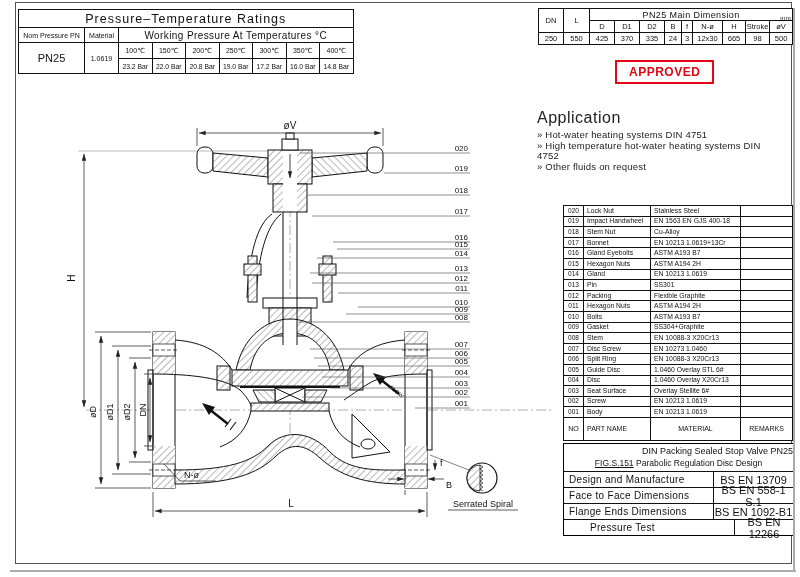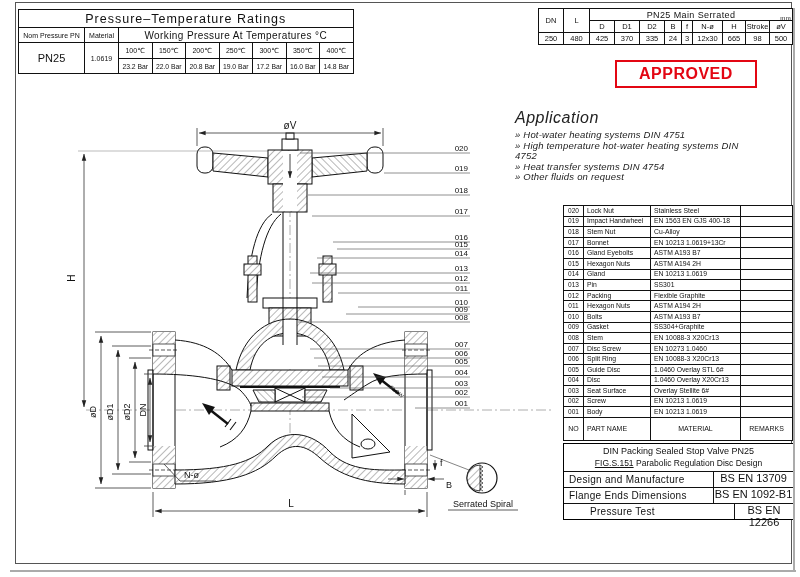--- a/index.html
+++ b/index.html
@@ -27,43 +27,43 @@
 
   
   .md{left:538px;top:8px;width:254px;}
   .md td{font-size:7.5px;}
   .md tr{height:12px;}
   .md .mdt{position:relative;font-size:9px;letter-spacing:.4px;}
   .md .mm{position:absolute;right:1px;bottom:-1px;font-size:6px;}
 
   
   .stamp{position:absolute;left:615px;top:60px;border:2px solid #e30613;color:#e30613;
-         font-size:16px;font-weight:bold;letter-spacing:.5px;padding:3px 22px;background:#fff;}
+         font-size:12px;font-weight:bold;letter-spacing:.5px;padding:3px 12px;background:#fff;}
 
   
-  .app{position:absolute;left:515px;top:109px;width:240px;font-style:italic;}
+  .app{position:absolute;left:537px;top:109px;width:240px;}
   .app-title{font-size:16px;letter-spacing:.5px;margin-bottom:3px;color:#222;}
   .app-item{font-size:9.5px;line-height:10.5px;letter-spacing:.2px;color:#222;}
 
   
   .parts{left:563px;top:205px;width:229px;}
   .parts td{font-size:6.8px;height:9.6px;line-height:8px;}
   .parts td.c-no{font-size:6.5px;}
   .parts td.c-nm,.parts td.c-mt{text-align:left;padding-left:3px;}
   .parts tr.foot td{height:22px;font-size:7px;text-align:left;padding-left:3px;}
   .parts tr.foot td.c-no{text-align:center;padding-left:0;}
   .parts tr.foot td.c-mt,.parts tr.foot td.c-rm{text-align:center;padding-left:0;}
 
   
   .tblock{position:absolute;left:563px;top:443px;width:229px;background:#fff;border:1.5px solid #000;}
   .tb-title{border-bottom:1px solid #111;height:26px;text-align:center;padding-top:1px;}
-  .tb-l1{font-size:9px;line-height:12px;}
+  .tb-l1{font-size:9px;line-height:12px;text-align:right;}
   .tb-l2{font-size:8.5px;line-height:12px;}
   .tb-l2 .u{text-decoration:underline;text-align:center;}
-  .std-row{display:flex;border-bottom:1px solid #111;height:15px;}
+  .std-row{display:flex;border-bottom:1px solid #111;height:15px;align-items:center;}
   .std-row:last-child{border-bottom:none;margin-left:21px;}
   .std-label{width:144px;border-right:1px solid #111;font-size:10px;letter-spacing:.3px;
              padding-left:5px;height:100%;display:flex;align-items:center;}
   .std-value{flex:1;font-size:11px;text-align:center;}
 
   svg text{font-family:"Liberation Sans","DejaVu Sans",sans-serif;fill:#111;}
 </style>
 </head>
 <body>
 
@@ -315,58 +315,57 @@
         <col style="width:30px">
       <col style="width:23px">
         <col style="width:24px">
         <col style="width:23px">
     </colgroup>
     <tbody>
         <tr>
       <td rowspan="2">DN</td>
       <td rowspan="2">L</td>
       <td class="mdt" colspan="9">
-        <span>PN25 Main Serrated</span><span class="mm">mm</span>
+        <span>PN25 Main Dimension</span><span class="mm">mm</span>
       </td>
     </tr>
     <tr id="md-sub">
           <td>D</td>
           <td>D1</td>
           <td>D2</td>
           <td>B</td>
           <td>f</td>
           <td>N-ø</td>
           <td>H</td>
           <td>Stroke</td>
           <td>øV</td>
         </tr>
     <tr id="md-vals">
           <td>250</td>
-          <td>480</td>
+          <td>550</td>
           <td>425</td>
           <td>370</td>
           <td>335</td>
           <td>24</td>
           <td>3</td>
           <td>12x30</td>
           <td>665</td>
           <td>98</td>
           <td>500</td>
         </tr>
   </tbody>
     </table>
 
   <div class="stamp">APPROVED</div>
 
   <div class="app">
     <div class="app-title">Application</div>
     <div id="app-items">
         <div class="app-item">» Hot-water heating systems DIN 4751</div>
         <div class="app-item">» High temperature hot-water heating systems DIN 4752</div>
-        <div class="app-item">» Heat transfer systems DIN 4754</div>
         <div class="app-item">» Other fluids on request</div>
       </div>
   </div>
 
   <table class="tbl parts">
     <colgroup>
         <col style="width:20px">
         <col style="width:67px">
         <col style="width:90px">
         <col style="width:52px">
@@ -510,20 +509,24 @@
         <span class="u">FIG.S.151</span>
         <span>Parabolic Regulation Disc Design</span>
       </div>
     </div>
     <div id="standards-rows">
         <div class="std-row">
           <div class="std-label">Design and Manufacture</div>
           <div class="std-value">BS EN 13709</div>
         </div>
         <div class="std-row">
+          <div class="std-label">Face to Face Dimensions</div>
+          <div class="std-value">BS EN 558-1 S.1</div>
+        </div>
+        <div class="std-row">
           <div class="std-label">Flange Ends Dimensions</div>
           <div class="std-value">BS EN 1092-B1</div>
         </div>
         <div class="std-row">
           <div class="std-label">Pressure Test</div>
           <div class="std-value">BS EN 12266</div>
         </div>
       </div>
   </div>
 

